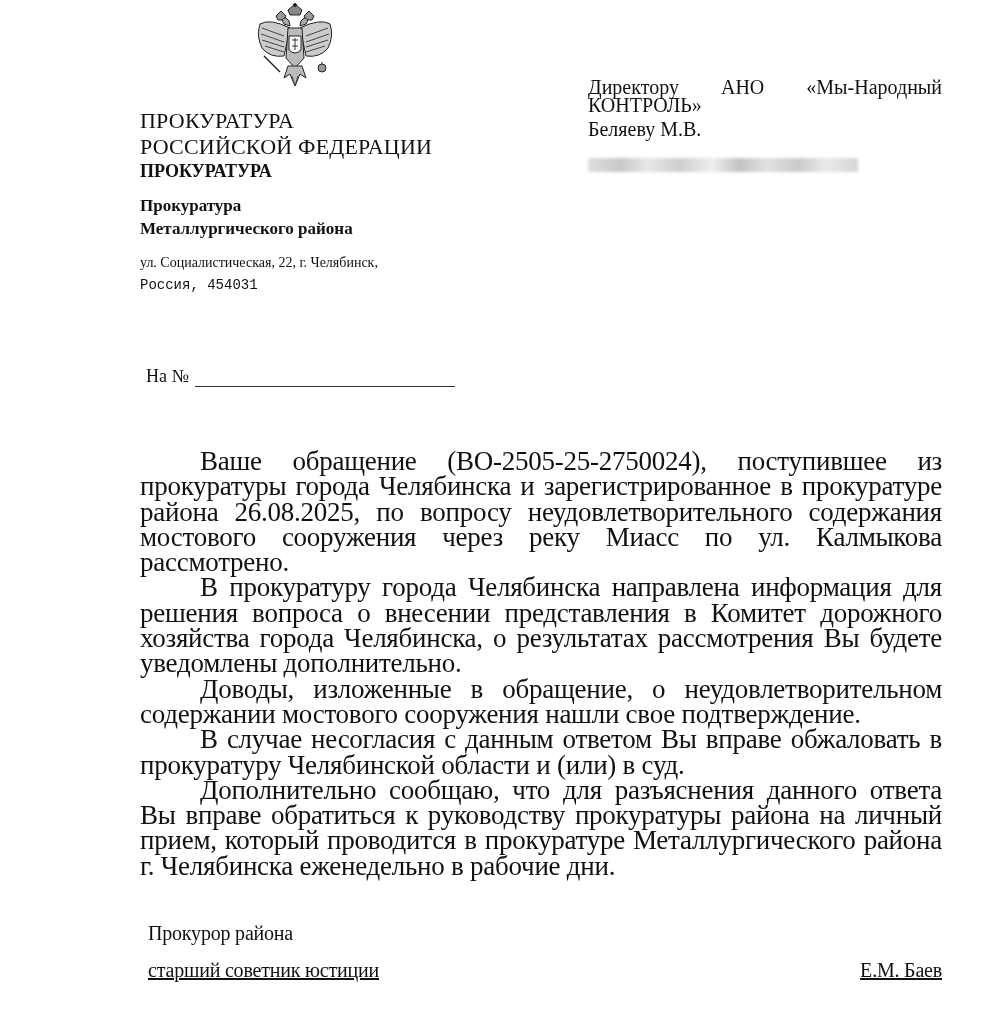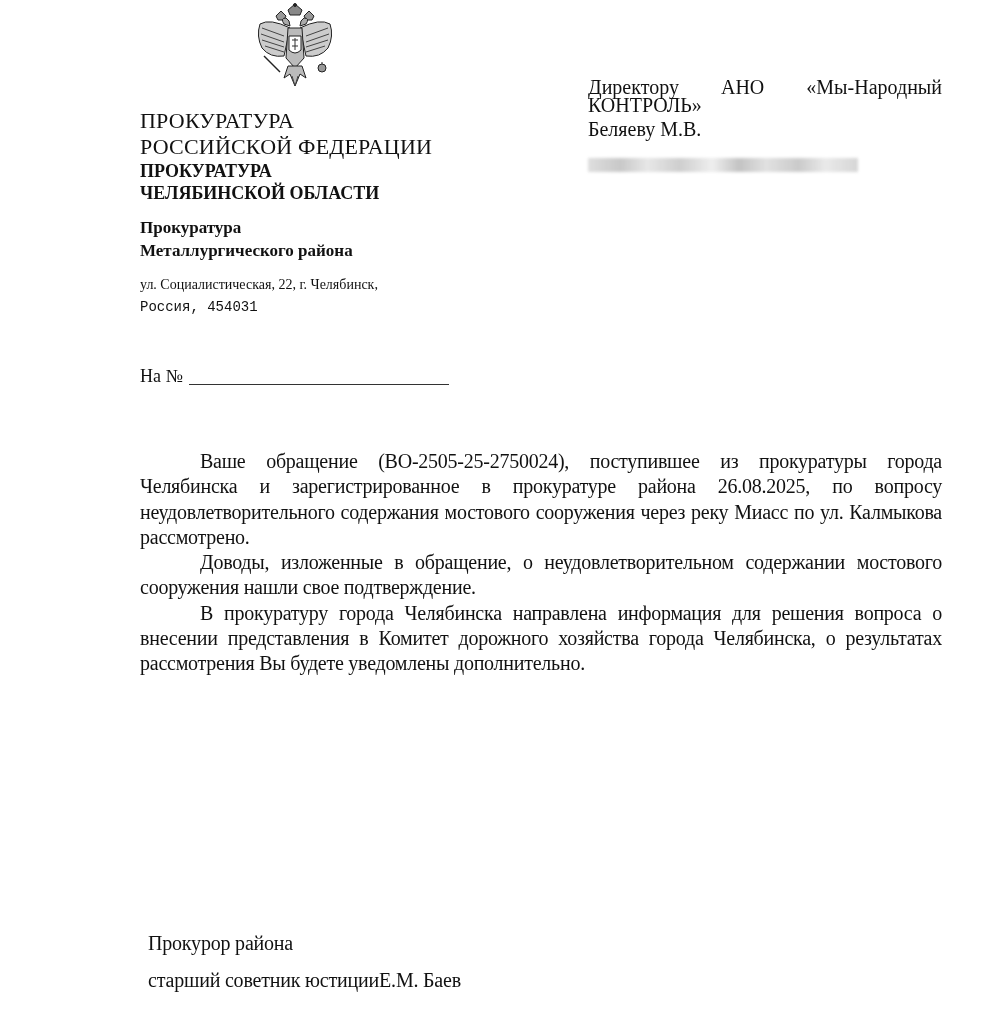--- a/index.html
+++ b/index.html
@@ -68,61 +68,61 @@
     .blurred {
       height: 14px;
       width: 270px;
       margin: 2px 0 24px 0;
       background: linear-gradient(90deg, #d9d9d9 0%, #bfbfbf 12%, #e3e3e3 22%, #c6c6c6 34%, #ececec 46%, #b9b9b9 56%, #dcdcdc 66%, #c2c2c2 78%, #e6e6e6 88%, #cfcfcf 100%);
       filter: blur(1.5px);
       opacity: 0.85;
     }
     .ref-line {
       position: absolute;
-      left: 140px;
+      left: 146px;
       top: 366px;
       font-size: 18px;
       display: flex;
-      align-items: flex-start;
+      align-items: flex-end;
     }
     .ref-underline {
       display: inline-block;
       width: 260px;
       border-bottom: 1px solid #333;
       margin-left: 6px;
       height: 18px;
     }
     .body-text {
       position: absolute;
       left: 140px;
       top: 449px;
       width: 802px;
-      font-size: 20px;
+      font-size: 27px;
       line-height: 25.3px;
       text-align: justify;
       font-stretch: condensed;
       letter-spacing: -0.25px;
     }
     .body-text p {
       margin: 0;
       text-indent: 60px;
     }
     .signature {
       position: absolute;
       left: 148px;
       top: 922px;
       width: 794px;
       font-size: 20px;
       letter-spacing: -0.2px;
-      margin-top: 10px;
     }
     .sig-title { margin-bottom: 14px; }
     .sig-row {
       display: flex;
-      justify-content: flex-start;
+      justify-content: space-between;
+      text-decoration: underline;
     }
   </style>
 </head>
 <body>
 
 <svg class="emblem" viewBox="0 0 90 88" xmlns="http://www.w3.org/2000/svg">
   <g fill="none" stroke="#222" stroke-width="1">
 
     <path d="M38 8 L45 2 L52 8 L50 13 L40 13 Z" fill="#888"></path>
     <circle cx="45" cy="3" r="1.5" fill="#222"></circle>
@@ -149,21 +149,20 @@
 
     <path d="M38 64 L34 76 L40 72 L45 84 L50 72 L56 76 L52 64 Z" fill="#bbb"></path>
     <path d="M42 74 L45 84 L48 74" stroke="#444"></path>
   </g>
 </svg>
 
 <div class="header-block">
   <div class="hdr-big">ПРОКУРАТУРА</div>
   <div class="hdr-big">РОССИЙСКОЙ ФЕДЕРАЦИИ</div>
   <div class="hdr-bold">ПРОКУРАТУРА</div>
-  <div class="hdr-bold">ЧЕЛЯБИНСКОЙ ОБЛАСТИ</div>
   <div class="hdr-gap"></div>
   <div class="hdr-bold-small">Прокуратура</div>
   <div class="hdr-bold-small">Металлургического района</div>
   <div class="hdr-addr">ул. Социалистическая, 22, г. Челябинск,</div>
   <div class="hdr-addr" style="margin-top:2px;font-family:Liberation Mono, monospace;">Россия, 454031</div>
 </div>
 
 <div class="recipient">
   <div class="line1">
     <span>Директору</span>
@@ -175,22 +174,24 @@
   <div class="blurred"></div>
 </div>
 
 <div class="ref-line">
   <span>На №</span>
   <span class="ref-underline"></span>
 </div>
 
 <div class="body-text">
   <p>Ваше обращение (ВО-2505-25-2750024), поступившее из прокуратуры города Челябинска и зарегистрированное в прокуратуре района 26.08.2025, по вопросу неудовлетворительного содержания мостового сооружения через реку Миасс по ул. Калмыкова рассмотрено.</p>
+  <p>В прокуратуру города Челябинска направлена информация для решения вопроса о внесении представления в Комитет дорожного хозяйства города Челябинска, о результатах рассмотрения Вы будете уведомлены дополнительно.</p>
   <p>Доводы, изложенные в обращение, о неудовлетворительном содержании мостового сооружения  нашли свое подтверждение.</p>
-  <p>В прокуратуру города Челябинска направлена информация для решения вопроса о внесении представления в Комитет дорожного хозяйства города Челябинска, о результатах рассмотрения Вы будете уведомлены дополнительно.</p>
+  <p>В случае несогласия с данным ответом Вы вправе обжаловать в прокуратуру Челябинской области и (или) в суд.</p>
+  <p>Дополнительно сообщаю, что для разъяснения данного ответа Вы вправе обратиться к руководству прокуратуры района на личный прием, который проводится в прокуратуре Металлургического района г. Челябинска еженедельно в рабочие дни.</p>
 </div>
 
 <div class="signature">
   <div class="sig-title">Прокурор района</div>
   <div class="sig-row">
     <span>старший советник юстиции</span>
     <span>Е.М. Баев</span>
   </div>
 </div>
 

